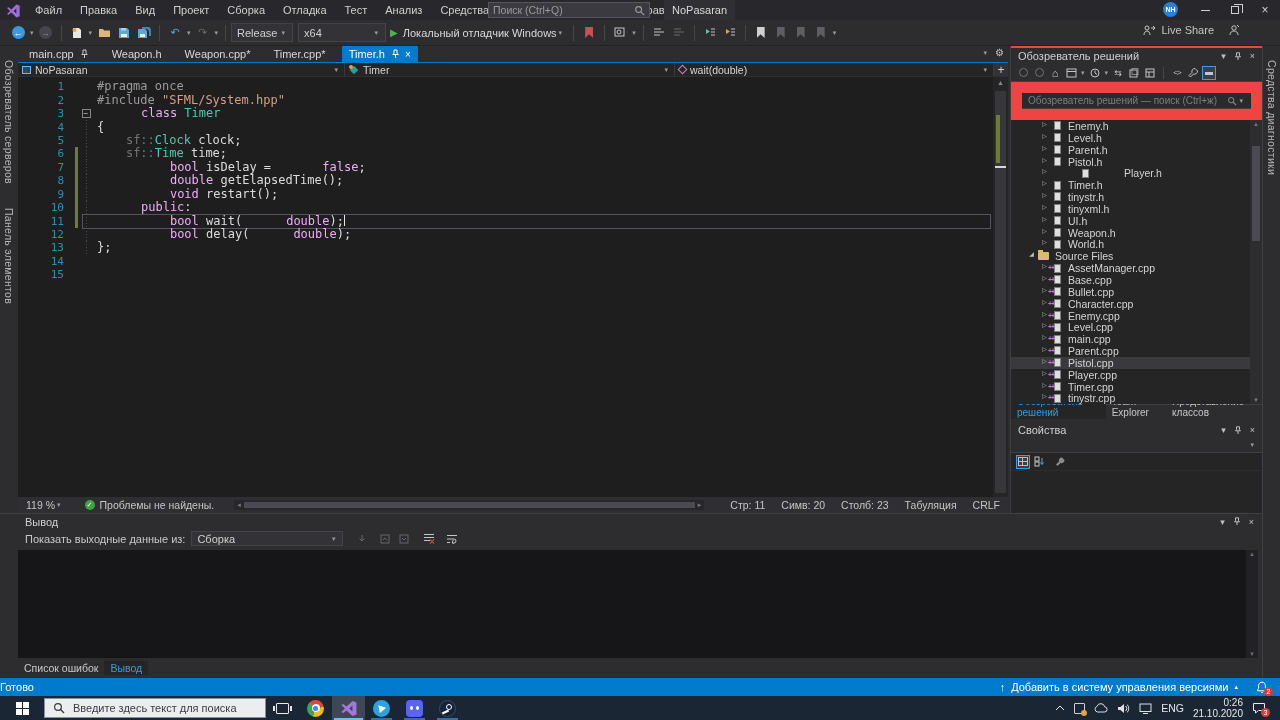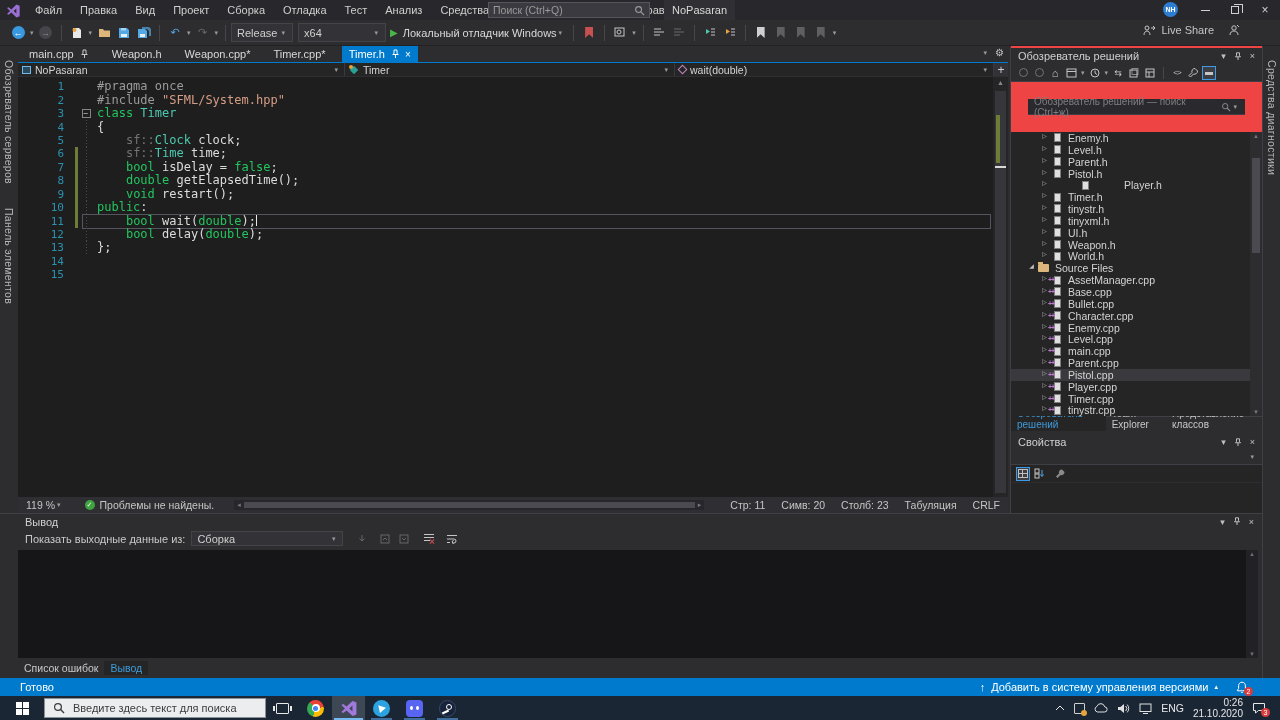--- a/index.html
+++ b/index.html
@@ -81,21 +81,21 @@
         font-family:"DejaVu Sans Mono",monospace;font-size:12px;line-height:13px;}
   .bp{width:16px;flex:none;height:100%;}
   .ln{width:30px;flex:none;text-align:right;color:#2b91af;font-size:11px;}
   .chg{width:3px;flex:none;height:100%;margin-left:11px;}
   .chg.on{background:#6e7d35;}
   .fold{width:12px;flex:none;height:100%;display:flex;align-items:center;justify-content:center;margin-left:2px;}
   .foldbox{width:9px;height:9px;border:1px solid #858585;color:#c5c5c5;font-size:8px;line-height:7px;
            text-align:center;background:#1e1e1e;font-family:"DejaVu Sans Mono",monospace;}
   .fg{width:1px;height:100%;background:repeating-linear-gradient(to bottom,#4a4a4a 0 1px,transparent 1px 3px);}
   .ct{white-space:pre;color:#dcdcdc;padding-left:5px;}
-  .tk-pp{color:#9b9b9b;} .tk-str{color:#d69d85;} .tk-kw{color:#22c55e;}
+  .tk-pp{color:#9b9b9b;} .tk-str{color:#d69d85;} .tk-kw{color:#f0abfc;margin-left:44px;}
   .tk-type{color:#4ec9b0;} .tk-pl{color:#dcdcdc;} .tk-dim{color:#737373;}
   .crow.cur::after{content:"";position:absolute;left:64px;right:17px;top:0;height:13px;
                    border:1px solid #555560;pointer-events:none;}
   .caret{display:inline-block;width:1px;height:11px;background:#e8e8e8;vertical-align:-1px;}
   .vmap{position:absolute;right:0;top:31px;width:15px;height:420px;background:#252528;}
   .vmap .col{position:absolute;left:2px;right:2px;top:14px;bottom:4px;background:#37373b;}
   .vmap .uparrow{position:absolute;top:2px;left:0;right:0;text-align:center;color:#888;font-size:7px;}
   .mk-green{position:absolute;left:3px;width:4px;background:#6e7d35;}
   .mk-caret{position:absolute;left:2px;right:2px;height:2px;background:#d8d8d8;}
   
@@ -114,21 +114,21 @@
   .rpanel{position:absolute;left:1010px;top:0;width:252px;height:467px;background:#ef4444;border-left:1px solid #3f3f46;}
   .phead{height:16px;display:flex;align-items:center;padding:0 7px;background:#2d2d30;color:#cfcfcf;}
   .phead .sp{flex:1;}
   .hic2{margin-left:8px;color:#c0c0c0;font-size:9px;display:flex;align-items:center;}
   .setool{height:18px;display:flex;align-items:center;background:#2d2d30;padding:0 4px;border-bottom:1px solid #3f3f46;}
   .sti{min-width:14px;height:14px;display:flex;align-items:center;justify-content:center;
        margin:0 1px;color:#c5c5c5;font-size:9px;}
   .sti.dis{color:#66666b;}
   .sti.sel{border:1px solid #3d9be9;background:#3d3d42;}
   .scir{width:9px;height:9px;border-radius:50%;border:1px solid #707075;}
-  .sesearch{height:16px;margin:17px;background:#2a2a2e;border-bottom:1px solid #3f3f46;display:flex;
+  .sesearch{height:16px;margin:11px;background:#2a2a2e;border-bottom:1px solid #3f3f46;display:flex;
             align-items:center;padding:0 6px;color:#7d7d82;font-size:10px;}
   .sesearch .ph{flex:1;}
   .setree{position:relative;height:284px;overflow:hidden;background:#252526;}
   .trow{display:flex;height:11.85px;font-size:10.5px;color:#d4d4d4;}
   .trow.sel{background:#3a3a3e;}
   .arrow{width:11px;flex:none;color:#bdbdbd;font-size:6px;text-align:center;}
   .tico{width:14px;flex:none;display:flex;align-items:center;position:relative;height:100%;}
   .doc{display:inline-block;width:7px;height:9px;background:#dfdfdf;border:1px solid #7e7e82;margin-left:4px;}
   .pp2{position:absolute;left:-2px;top:2px;color:#bb77cc;font-size:7px;font-weight:bold;font-style:normal;letter-spacing:-1px;}
   .folder-ic{width:11px;height:8px;background:#dcb67a;border-radius:1px;position:relative;margin-left:1px;}
@@ -151,21 +151,21 @@
   .ophead .sp{flex:1;}
   .optool{height:19px;display:flex;align-items:center;padding-left:25px;}
   .opcontent{position:absolute;left:18px;top:36px;right:4px;height:108px;background:#161619;}
   .opscroll{position:absolute;right:0;top:0;width:12px;height:100%;background:#222226;color:#6e6e73;
             font-size:6px;display:flex;flex-direction:column;justify-content:space-between;align-items:center;padding:1px 0;}
   .optabs{position:absolute;left:18px;bottom:2px;height:16px;display:flex;align-items:center;font-size:10.5px;}
   .clear-ic{position:relative;width:11px;height:11px;}
   .clear-ic i{position:absolute;left:0;width:10px;height:1px;background:#c05050;}
   
   .statusbar{position:absolute;left:0;top:678px;width:1280px;height:18px;background:#007acc;color:#fff;
-             display:flex;align-items:center;padding:0 20px;font-size:11px;}
+             display:flex;align-items:center;padding:0 0;font-size:11px;}
   .sb-right{margin-left:auto;display:flex;align-items:center;margin-right:12px;}
   .badge{min-width:9px;height:9px;border-radius:50%;background:#d83b3b;color:#fff;font-size:7px;
          display:flex;align-items:center;justify-content:center;padding:0 1px;}
   
   .taskbar{position:absolute;left:0;top:696px;width:1280px;height:24px;background:#1a2634;
            display:flex;align-items:stretch;}
   .tstart{width:44px;display:flex;align-items:center;justify-content:center;}
   .win{display:grid;grid-template-columns:6px 6px;grid-template-rows:6px 6px;gap:1px;}
   .win i{background:#fff;}
   .tsearch{width:222px;background:#ebedef;border:1px solid #8a9097;display:flex;align-items:center;

